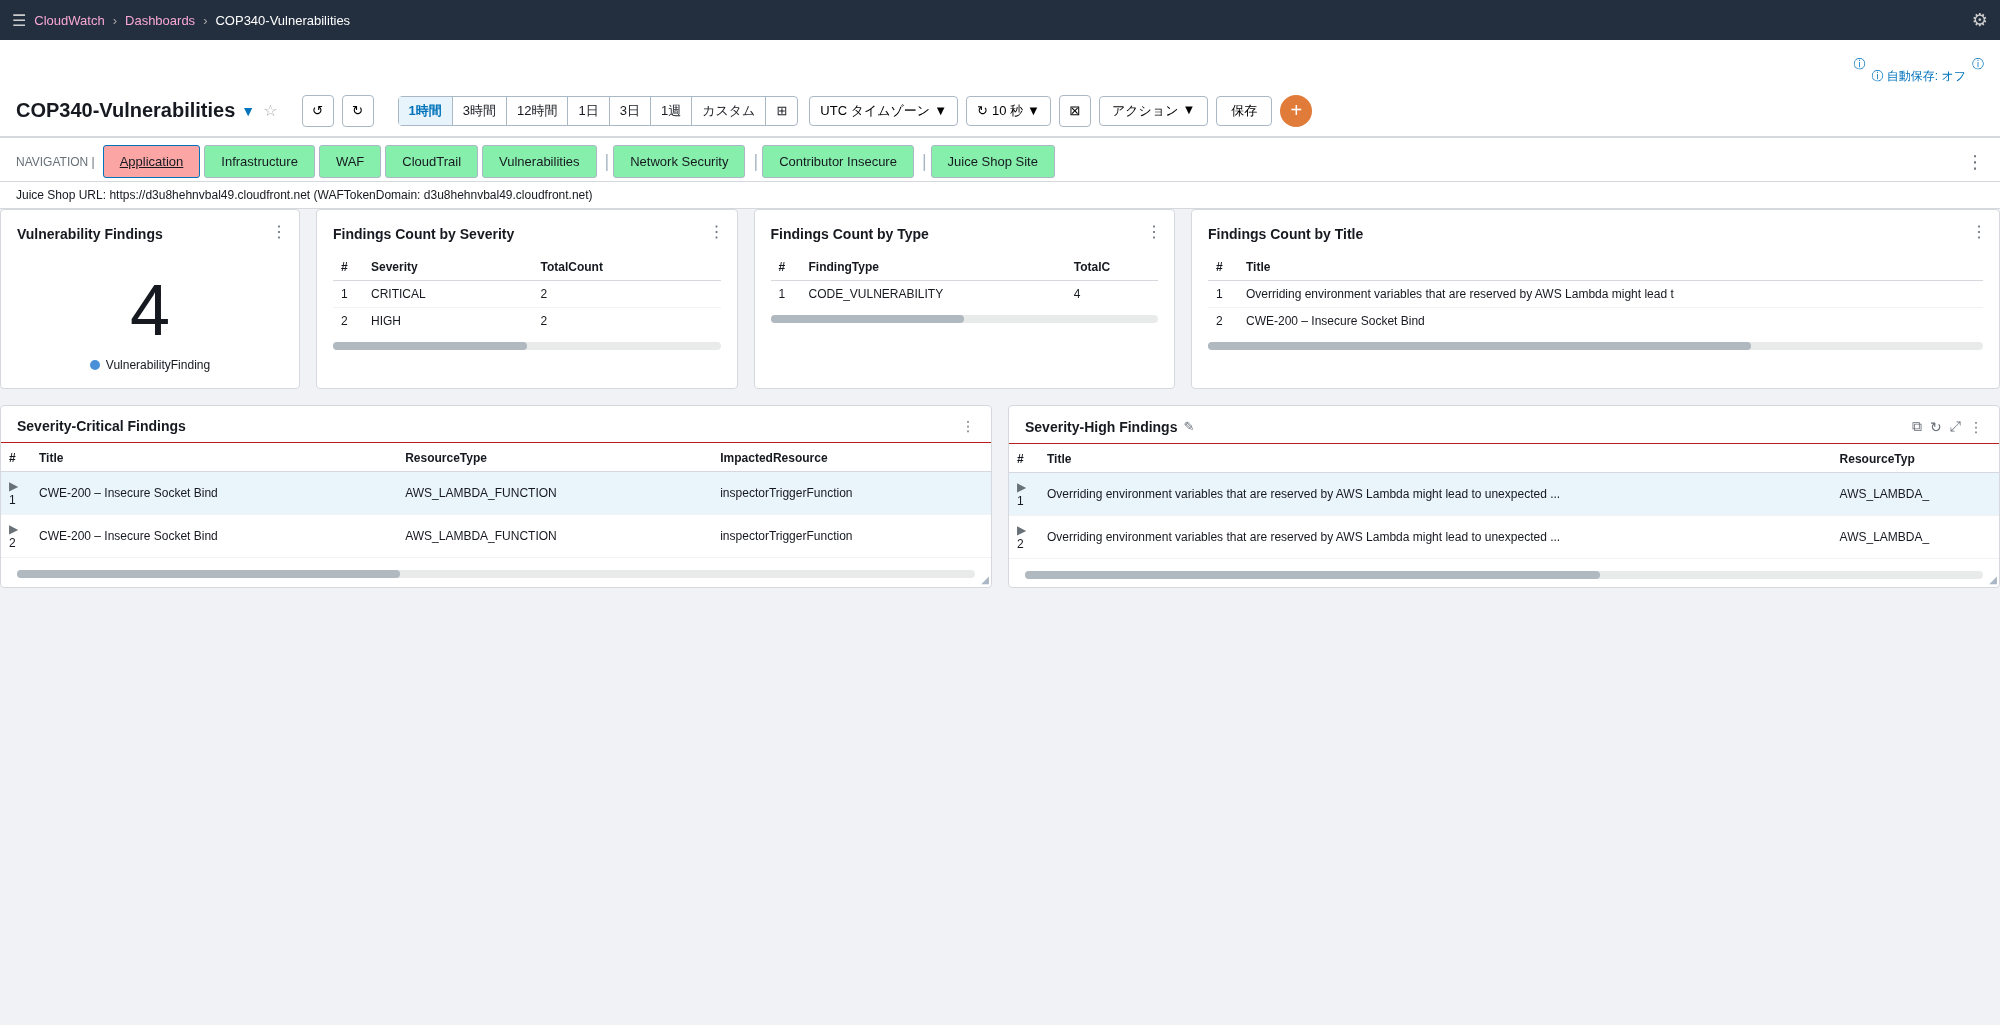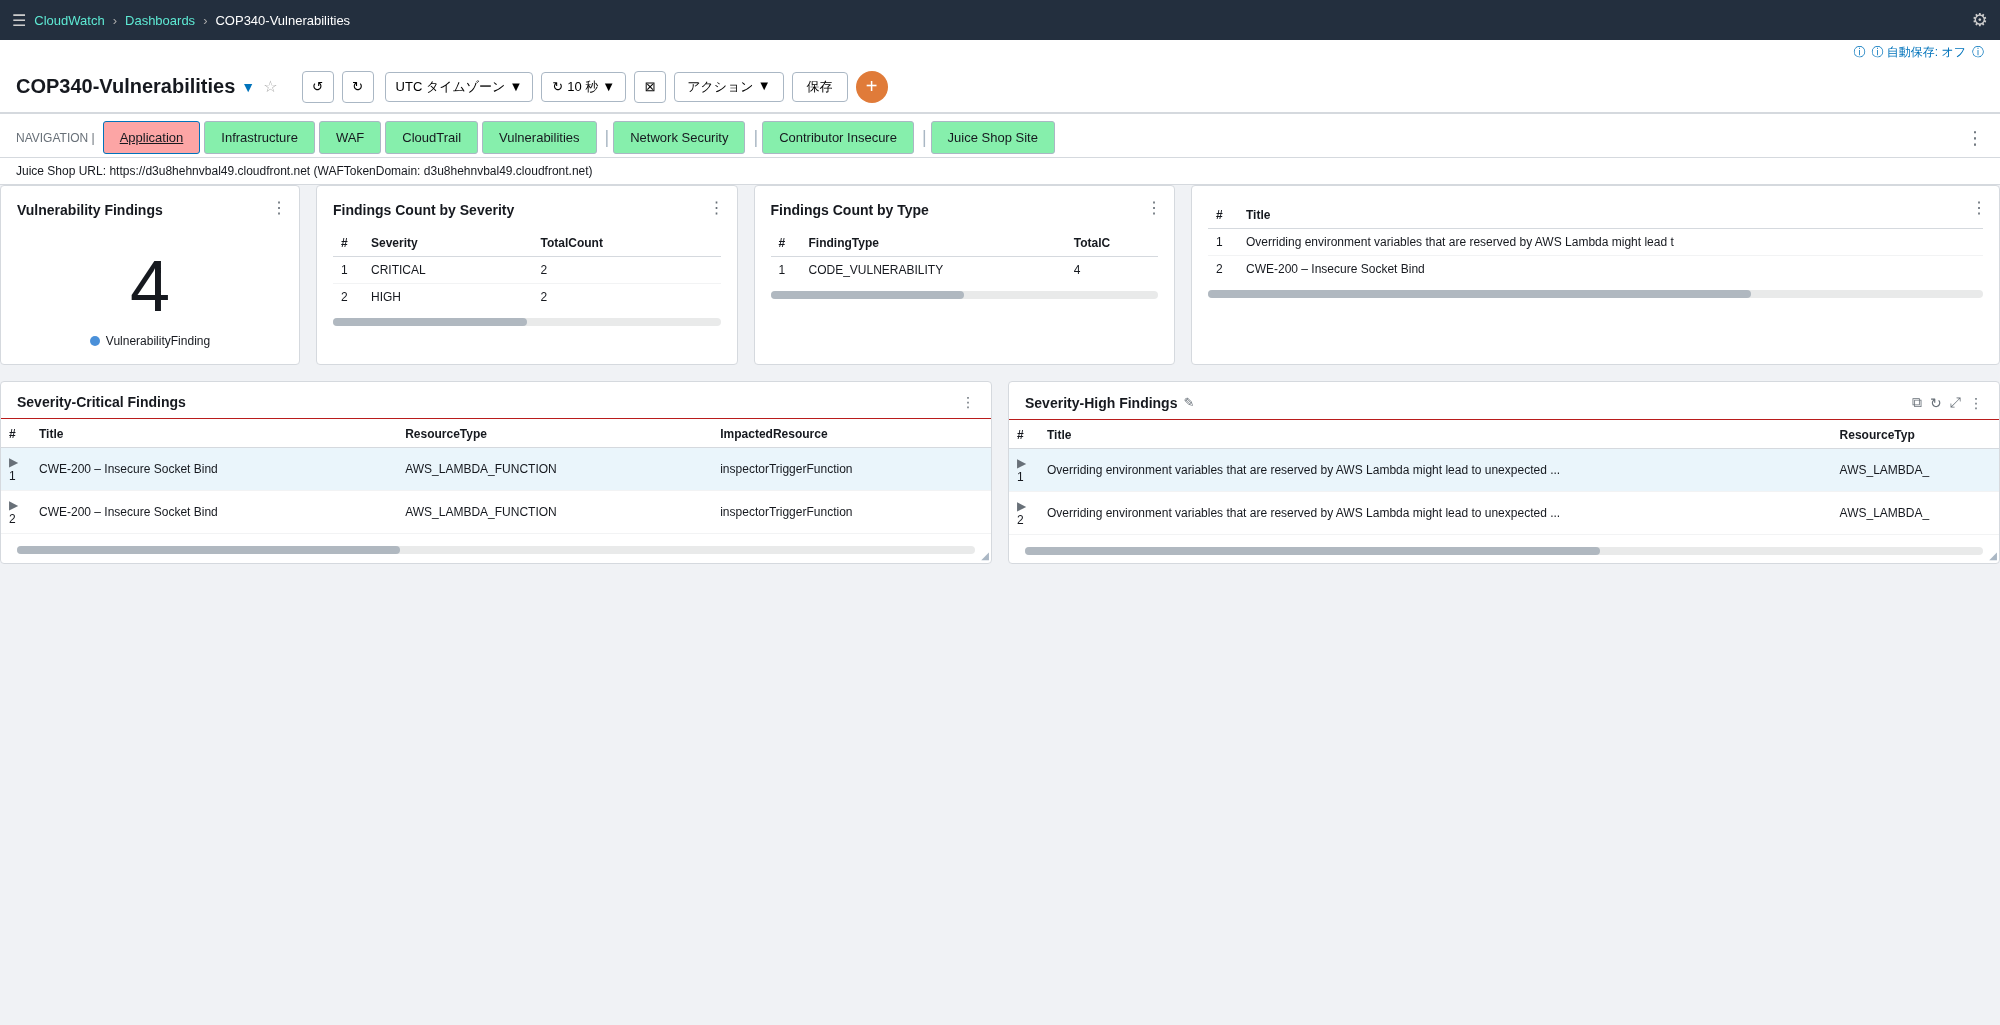--- a/index.html
+++ b/index.html
@@ -1,21 +1,21 @@
 <!DOCTYPE html>
 <html><head>
   <meta charset="utf-8">
   <style>
     * { box-sizing: border-box; margin: 0; padding: 0; }
     body { font-family: -apple-system, BlinkMacSystemFont, 'Segoe UI', Arial, sans-serif; font-size: 13px; background: #f0f2f5; color: #16191f; }
 
     
     .top-bar { display: flex; align-items: center; height: 40px; background: #232f3e; color: #fff; padding: 0 12px; gap: 8px; }
     .top-bar-menu { font-size: 16px; cursor: pointer; color: #ccc; }
-    .top-bar-link { color: #5eead4; text-decoration: none; font-size: 13px; }
+    .top-bar-link { color: #f9a8d4; text-decoration: none; font-size: 13px; }
     .top-bar-sep { color: #aaa; font-size: 13px; }
     .top-bar-current { color: #fff; font-size: 13px; }
     .top-bar-right { margin-left: auto; font-size: 18px; color: #ccc; cursor: pointer; }
 
     
     .toolbar { display: flex; align-items: center; padding: 6px 16px; background: #fff; border-bottom: 1px solid #d5d9de; gap: 8px; min-height: 52px; }
     .dashboard-title { font-size: 20px; font-weight: 700; color: #16191f; display: flex; align-items: center; gap: 6px; }
     .toolbar-dropdown-icon { color: #0073bb; cursor: pointer; font-size: 14px; }
     .toolbar-star { color: #aaa; cursor: pointer; font-size: 16px; }
     .time-controls { display: flex; align-items: center; border: 1px solid #aab7c4; border-radius: 4px; background: #fff; margin-left: 16px; }
@@ -94,37 +94,47 @@
   <span class="top-bar-sep">›</span>
   <a class="top-bar-link">Dashboards</a>
   <span class="top-bar-sep">›</span>
   <span class="top-bar-current">COP340-Vulnerabilities</span>
   <span class="top-bar-right">⚙</span>
 </div>
 
 <div style="background:#fff; border-bottom:1px solid #d5d9de;">
   <div style="display:flex; justify-content:flex-end; padding:4px 16px 0; font-size:12px; color:#0073bb; gap:6px; align-items:center;">
     <span>ⓘ</span>
-    <span style="color:#0073bb;">ⓘ 自動保存: オフ</span>
+    <span style="color:#0073bb;margin-top:24px;">ⓘ 自動保存: オフ</span>
     <span style="color:#0073bb;">ⓘ</span>
   </div>
   <div class="toolbar">
     <span class="dashboard-title">
       <span>COP340-Vulnerabilities</span>
       <span class="toolbar-dropdown-icon">▼</span>
     </span>
     <span class="toolbar-star">☆</span>
 
     <button class="icon-btn" style="border:1px solid #aab7c4; margin-left:16px;">
       <span>↺</span>
     </button>
     <button class="icon-btn">
       <span>↻</span>
     </button>
 
+    <div class="time-controls">
+      <button class="time-btn active">1時間</button>
+      <button class="time-btn">3時間</button>
+      <button class="time-btn">12時間</button>
+      <button class="time-btn">1日</button>
+      <button class="time-btn">3日</button>
+      <button class="time-btn">1週</button>
+      <button class="time-btn">カスタム</button>
+      <button class="time-btn">⊞</button>
+    </div>
 
     <button class="timezone-btn">
       <span>UTC タイムゾーン</span>
       <span>▼</span>
     </button>
 
     <button class="refresh-btn">
       <span>↻</span>
       <span>10 秒</span>
       <span>▼</span>
@@ -228,20 +238,21 @@
             <td>4</td>
           </tr>
         </tbody>
       </table>
       <div class="scrollbar-placeholder">
           <div class="scrollbar-inner"></div>
         </div>
     </div>
 
     <div class="widget findings-title" style="overflow:hidden;">
+      <div class="widget-title">Findings Count by Title</div>
       <span class="widget-menu">⋮</span>
       <table class="data-table">
         <thead>
           <tr>
             <th class="col-hash">#</th>
             <th>Title</th>
           </tr>
         </thead>
         <tbody>
           <tr>

